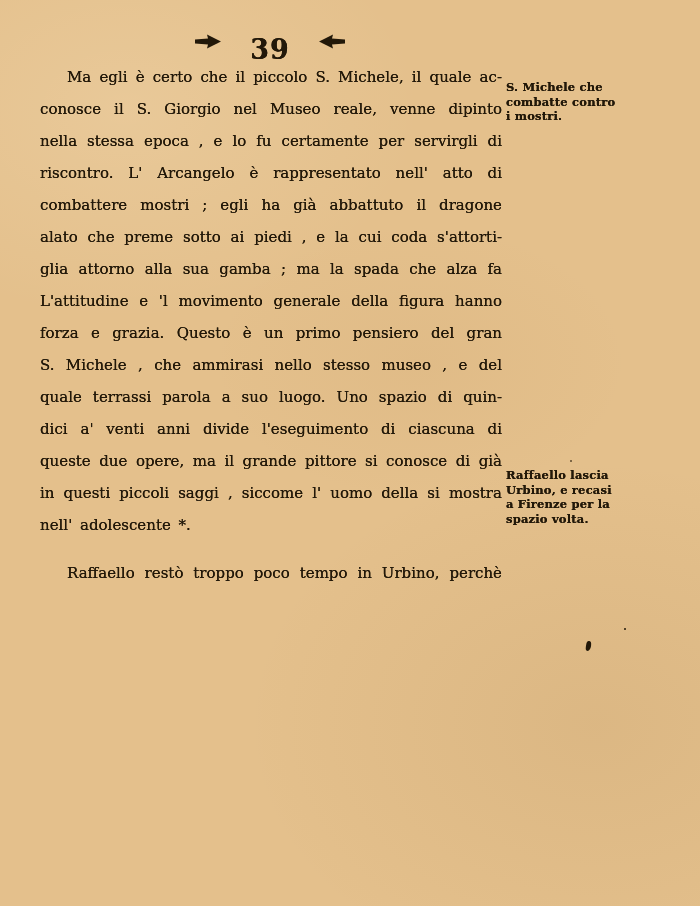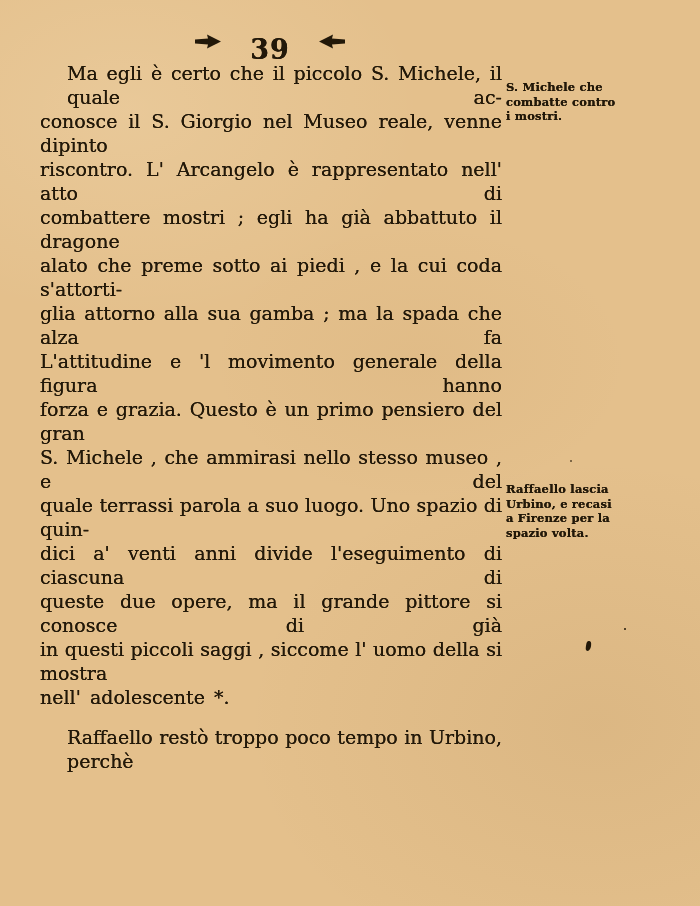--- a/index.html
+++ b/index.html
@@ -37,40 +37,40 @@
   }
   .orn svg{display:block;}
   
   .text-block{
     position:absolute;
     left:40px; top:61px; width:462px;
   }
   .para{margin:0;}
   .para + .para{margin-top:16px;}
   .mline{
-    font-size:19px;
-    line-height:24px;
+    font-size:15px;
+    line-height:32px;
     text-align:justify;
     text-align-last:justify;
     white-space:normal;
     text-shadow:0 0 .5px currentColor;
   }
   .mline.indent{padding-left:27px;}
   .mline.last{text-align-last:left; word-spacing:3px;}
   
   .margin-note{
     position:absolute;
     left:506px; width:128px;
     font-size:11.5px; font-weight:bold;
     line-height:14.5px;
     letter-spacing:.2px;
     text-shadow:0 0 .4px currentColor;
   }
   #margin-note-1{top:80px;}
-  #margin-note-2{top:482px;}
+  #margin-note-2{top:468px;}
   
   .speck{position:absolute;background:var(--ink);}
   .speck-comma{left:586px;top:641px;width:5px;height:10px;border-radius:50% 50% 60% 40%;transform:rotate(8deg);}
   .speck-dot{left:624px;top:628px;width:2px;height:2px;border-radius:50%;}
   .speck-dot2{left:570px;top:460px;width:2px;height:2px;border-radius:50%;opacity:.7;}
 </style>
 </head>
 <body>
 
 <div class="page">
@@ -87,20 +87,21 @@
         <path d="M0 5.5 L13 4.5 L12 0.5 L26 7.5 L12 14.5 L13 10.5 L0 9.5 Z" fill="#221809"></path>
       </svg>
     </span>
   </div>
 
   <div class="text-block">
     <div id="paragraphs">
         <div class="para">
           <div class="mline indent">Ma egli è certo che il piccolo S. Michele, il quale ac-</div>
           <div class="mline">conosce il S. Giorgio nel Museo reale, venne dipinto</div>
+          <div class="mline">nella stessa epoca , e lo fu certamente per servirgli di</div>
           <div class="mline">riscontro. L' Arcangelo è rappresentato nell' atto di</div>
           <div class="mline">combattere mostri ; egli ha già abbattuto il dragone</div>
           <div class="mline">alato che preme sotto ai piedi , e la cui coda s'attorti-</div>
           <div class="mline">glia attorno alla sua gamba ; ma la spada che alza fa</div>
           <div class="mline">L'attitudine e 'l movimento generale della figura hanno</div>
           <div class="mline">forza e grazia. Questo è un primo pensiero del gran</div>
           <div class="mline">S. Michele , che ammirasi nello stesso museo , e del</div>
           <div class="mline">quale terrassi parola a suo luogo. Uno spazio di quin-</div>
           <div class="mline">dici a' venti anni divide l'eseguimento di ciascuna di</div>
           <div class="mline">queste due opere, ma il grande pittore si conosce di già</div>

